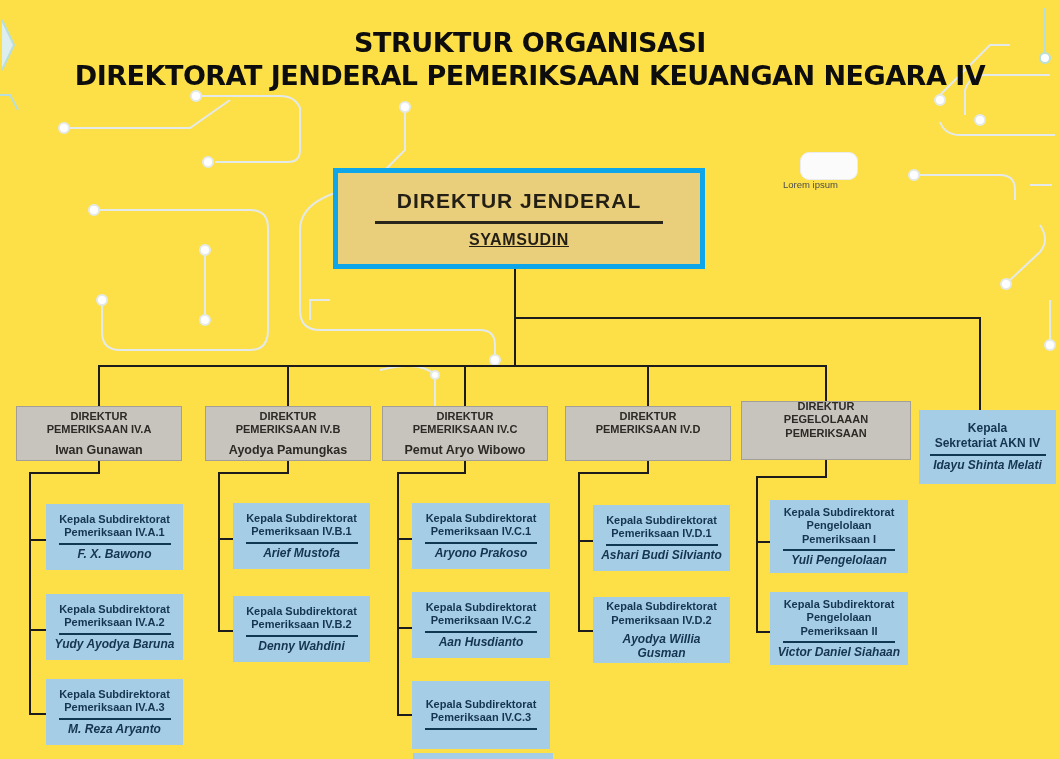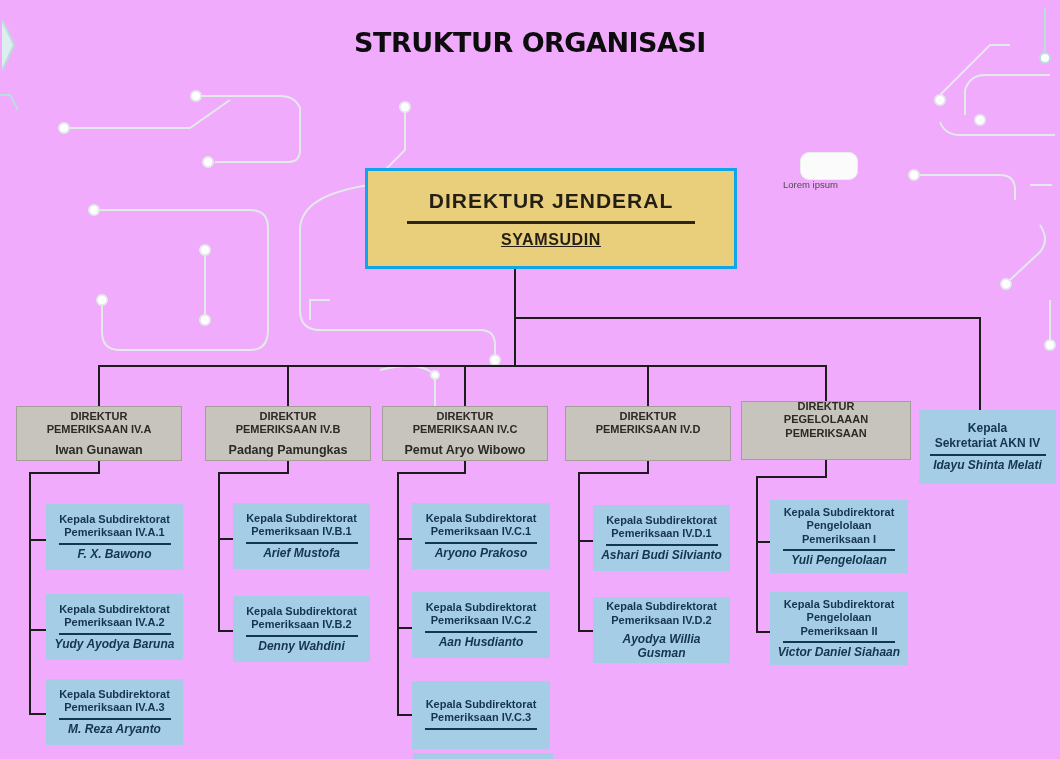--- a/index.html
+++ b/index.html
@@ -1,37 +1,37 @@
 <!DOCTYPE html>
 <html><head>
 <meta charset="utf-8">
 <style>
   html,body{margin:0;padding:0;background:#ffffff;}
   .canvas{
     position:relative;width:1060px;height:759px;overflow:hidden;
-    background:#f0abfc;font-family:"Liberation Sans",sans-serif;
+    background:#fde047;font-family:"Liberation Sans",sans-serif;
   }
   .bg-decor{position:absolute;left:0;top:0;width:1060px;height:759px;pointer-events:none;}
   .page-title{
     position:absolute;left:0;top:26px;width:1060px;text-align:center;
     font-family:"DejaVu Sans",sans-serif;font-weight:bold;color:#0d0d0d;
     font-size:27px;line-height:33px;letter-spacing:-0.5px;
   }
   .watermark{position:absolute;left:783px;top:179px;font-size:9.5px;color:#4c4c4c;}
   .bubble{position:absolute;left:800px;top:152px;width:56px;height:26px;border:1px solid #ececec;border-radius:9px;background:#fbfbfb;}
   .ln{position:absolute;background:#1c1c1c;}
   .box{
     position:absolute;box-sizing:border-box;display:flex;flex-direction:column;
     align-items:center;justify-content:center;text-align:center;padding:3px 4px;
   }
   .bt{white-space:pre-line;font-weight:bold;}
   .rule{height:2px;margin:3px auto 3px auto;}
   .bn{font-weight:bold;}
   
-  .rootbox{background:#e9cf7c;border:3px solid #0ea5e9;margin-left:32px;}
+  .rootbox{background:#e9cf7c;border:5px solid #0ea5e9;}
   .rootbox .bt{font-size:21px;letter-spacing:1px;color:#241f15;line-height:26px;}
   .rootbox .rule{width:288px;height:3px;background:#2b261c;margin:7px auto;}
   .rootbox .bn{font-size:16px;letter-spacing:0.6px;color:#241f15;text-decoration:underline;}
   
   .gbox{background:#c7c3bd;border:1px solid #a39f98;color:#2d2925;}
   .gbox .bt{font-size:11px;line-height:13.5px;}
   .gbox .rule{width:118px;background:#23211e;}
   .gbox .bn{font-size:12.5px;min-height:15px;}
   
   .bbox{background:#a5cde5;color:#15344f;}
@@ -85,20 +85,21 @@
       <path d="M0 95 H 10 L 18 110"></path>
       <path d="M1045 8 V 52"></path>
         <circle cx="1045" cy="58" r="5" fill="#fff"></circle>
     </g>
   </svg>
 
   <div class="bubble"></div>
 
   <div class="page-title">
     <div>STRUKTUR ORGANISASI</div>
+    <div>DIREKTORAT JENDERAL PEMERIKSAAN KEUANGAN NEGARA IV</div>
   </div>
 
   <div class="watermark">Lorem ipsum</div>
 
   <div class="ln" style="left:514px;top:269px;width:2px;height:50px;"></div>
   <div class="ln" style="left:514px;top:317px;width:467px;height:2px;"></div>
   <div class="ln" style="left:979px;top:317px;width:2px;height:94px;"></div>
   <div class="ln" style="left:514px;top:317px;width:2px;height:50px;"></div>
   <div class="ln" style="left:98px;top:365px;width:729px;height:2px;"></div>
   <div class="ln" style="left:98px;top:365px;width:2px;height:42px;"></div>
@@ -148,21 +149,21 @@
   <div class="box gbox" style="left:16px;top:406px;width:166px;height:55px;">
     <div class="bt">DIREKTUR
 PEMERIKSAAN IV.A</div>
     <div class="rule"></div>
     <div class="bn">Iwan Gunawan</div>
   </div>
   <div class="box gbox" style="left:205px;top:406px;width:166px;height:55px;">
     <div class="bt">DIREKTUR
 PEMERIKSAAN IV.B</div>
     <div class="rule"></div>
-    <div class="bn">Padang Pamungkas</div>
+    <div class="bn">Ayodya Pamungkas</div>
   </div>
   <div class="box gbox" style="left:382px;top:406px;width:166px;height:55px;">
     <div class="bt">DIREKTUR
 PEMERIKSAAN IV.C</div>
     <div class="rule"></div>
     <div class="bn">Pemut Aryo Wibowo</div>
   </div>
   <div class="box gbox" style="left:565px;top:406px;width:166px;height:55px;">
     <div class="bt">DIREKTUR
 PEMERIKSAAN IV.D</div>

